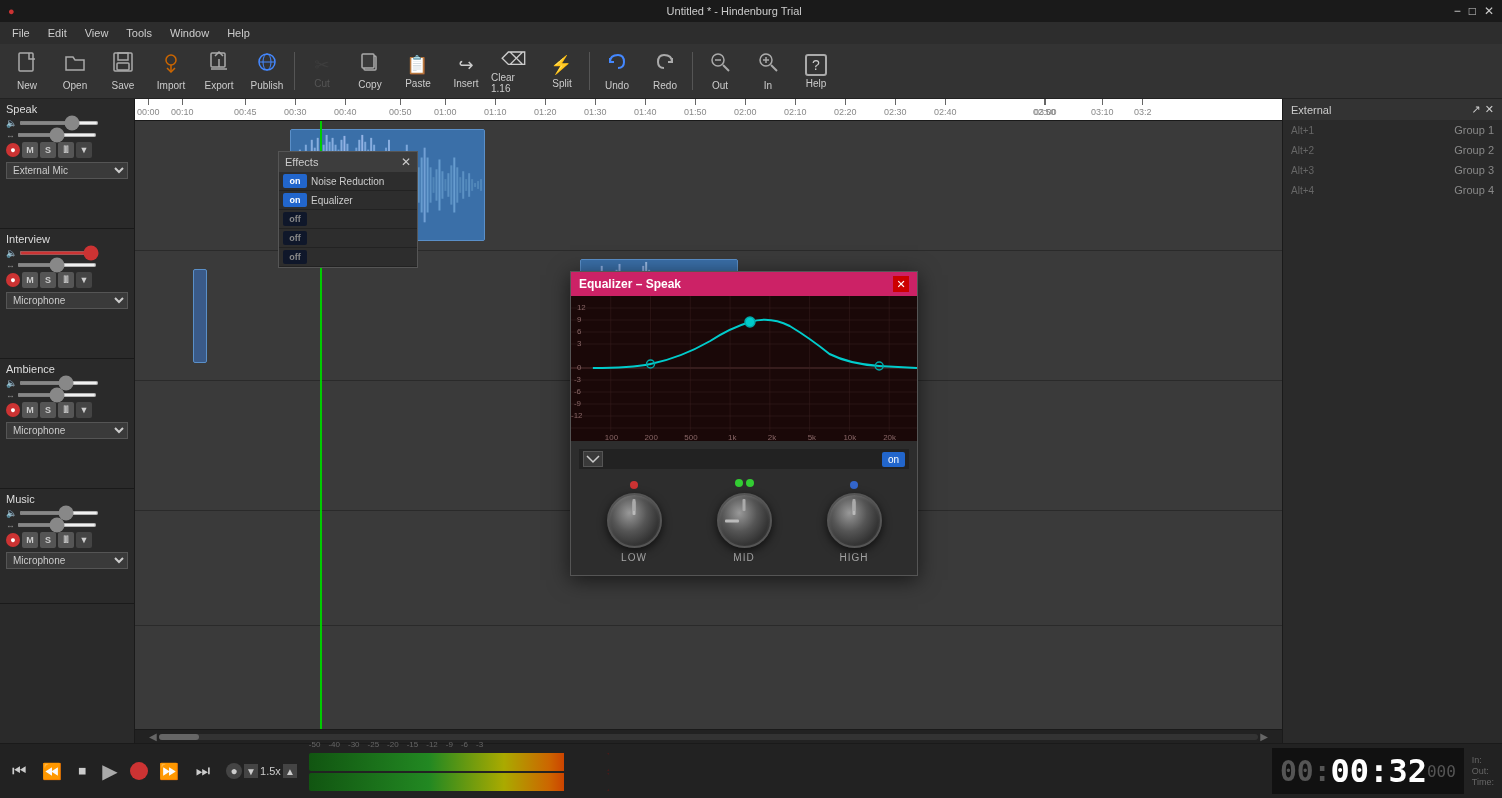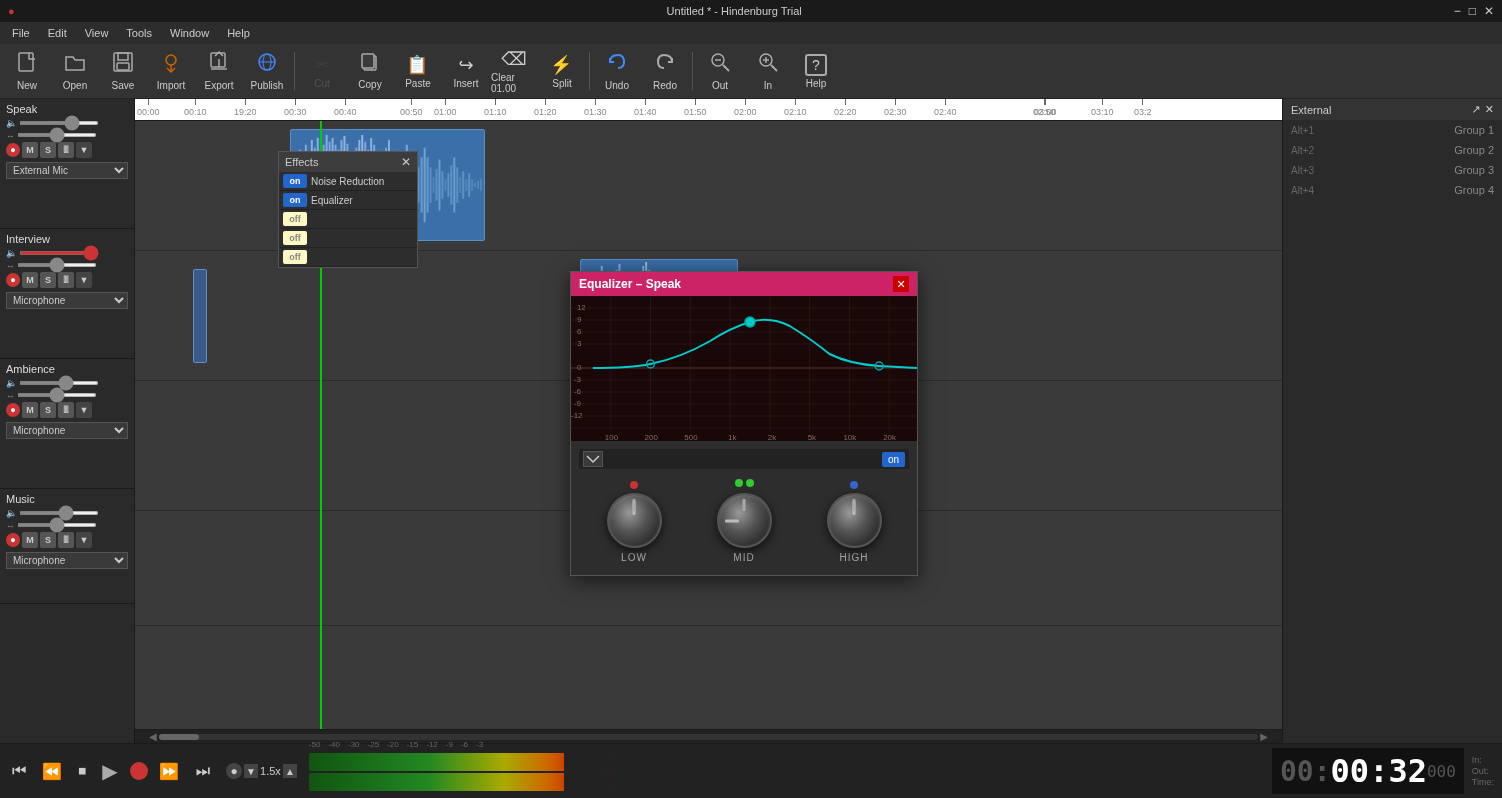--- a/index.html
+++ b/index.html
@@ -240,21 +240,21 @@
     .effect-on-btn {
       width: 24px; height: 14px;
       border-radius: 2px;
       font-size: 9px;
       display: flex; align-items: center; justify-content: center;
       margin-right: 4px;
       cursor: pointer;
       font-weight: bold;
     }
     .effect-on-btn.on { background: #2266cc; color: white; }
-    .effect-on-btn.off { background: #fef9c3; color: #888; }
+    .effect-on-btn.off { background: #0f172a; color: #888; }
     .effect-name { font-size: 10px; color: #ccc; cursor: pointer; }
     .effects-close { cursor: pointer; color: #ccc; font-size: 12px; }
 
     
     #eq-dialog {
       position: absolute;
       left: 435px;
       top: 150px;
       width: 348px;
       background: #2a2a2a;
@@ -585,21 +585,21 @@
   <div class="toolbar-btn">
     <span class="tb-icon">📋</span>
     <span>Paste</span>
   </div>
   <div class="toolbar-btn">
     <span class="tb-icon">↪</span>
     <span>Insert</span>
   </div>
   <div class="toolbar-btn">
     <span class="tb-icon">⌫</span>
-    <span>Clear 01.00</span>
+    <span>Clear 1.16</span>
   </div>
   <div class="toolbar-btn">
     <span class="tb-icon">⚡</span>
     <span>Split</span>
   </div>
 
   <div class="toolbar-separator"></div>
 
   <div class="toolbar-btn">
     <span class="tb-icon">
@@ -745,37 +745,37 @@
 
   <div id="timeline-area">
 
     <div id="time-ruler">
       <div style="position:relative; width:100%; height:100%;">
 
         <div class="ruler-tick" style="left:2px;">
           <div class="ruler-tick-line"></div>
           <div class="ruler-tick-label">00:00</div>
         </div>
-        <div class="ruler-tick" style="left:49px;">
+        <div class="ruler-tick" style="left:36px;">
           <div class="ruler-tick-line"></div>
           <div class="ruler-tick-label">00:10</div>
         </div>
         <div class="ruler-tick" style="left:99px;">
           <div class="ruler-tick-line"></div>
-          <div class="ruler-tick-label">19:20</div>
+          <div class="ruler-tick-label">00:45</div>
         </div>
         <div class="ruler-tick" style="left:149px;">
           <div class="ruler-tick-line"></div>
           <div class="ruler-tick-label">00:30</div>
         </div>
         <div class="ruler-tick" style="left:199px;">
           <div class="ruler-tick-line"></div>
           <div class="ruler-tick-label">00:40</div>
         </div>
-        <div class="ruler-tick" style="left:265px;">
+        <div class="ruler-tick" style="left:254px;">
           <div class="ruler-tick-line"></div>
           <div class="ruler-tick-label">00:50</div>
         </div>
         <div class="ruler-tick" style="left:299px;">
           <div class="ruler-tick-line"></div>
           <div class="ruler-tick-label">01:00</div>
         </div>
         <div class="ruler-tick" style="left:349px;">
           <div class="ruler-tick-line"></div>
           <div class="ruler-tick-label">01:10</div>

